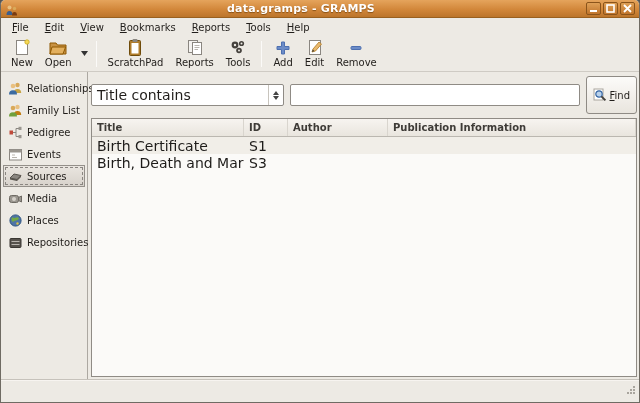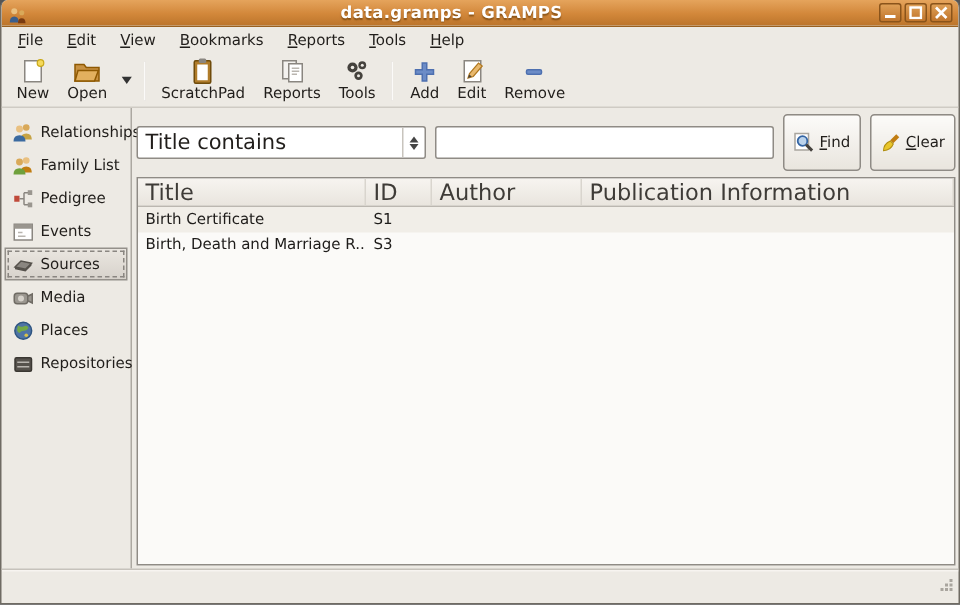--- a/index.html
+++ b/index.html
@@ -54,26 +54,26 @@
   .spin-up{width:0;height:0;border-left:3px solid transparent;border-right:3px solid transparent;border-bottom:4px solid #444;}
   .spin-dn{width:0;height:0;border-left:3px solid transparent;border-right:3px solid transparent;border-top:4px solid #444;}
   .entry{flex:1;height:22px;border:1px solid var(--panel_border,#8F8B85);border-radius:2px;background:#FFF;
     font-family:"DejaVu Sans", sans-serif;font-size:10px;padding:0 4px;color:#211E1B;}
   .fbtn{height:38px;display:flex;align-items:center;gap:3px;padding:0 6px;font-size:10px;color:#211E1B;
     background:linear-gradient(#FCFBF9,#E9E5DE);border:1px solid var(--panel_border,#8F8B85);border-radius:3px;white-space:nowrap;}
   
   .tableview{flex:1;border:1px solid var(--panel_border,#8F8B85);background:var(--row_bg,#FBFAF8);
     display:flex;flex-direction:column;min-height:0;overflow:hidden;}
   .thead{flex:0 0 18px;display:flex;background:linear-gradient(#F7F4F0,#E9E5DE);border-bottom:1px solid #BBB7B0;}
-  .th{display:flex;align-items:center;padding-left:5px;font-size:15px;color:#3E3B37;
-    border-right:1px solid #D9D5CE;white-space:nowrap;overflow:hidden;}
+  .th{display:flex;align-items:center;padding-left:5px;font-size:10px;color:#3E3B37;
+    border-right:1px solid #D9D5CE;white-space:nowrap;overflow:hidden;font-weight:bold;}
   .c0{width:152px;flex:0 0 152px;} .c1{width:44px;flex:0 0 44px;} .c2{width:100px;flex:0 0 100px;} .c3{flex:1;min-width:0;}
   .trow{flex:0 0 17px;display:flex;}
   .trow:nth-child(even){background:var(--row_alt,#F1EEE8);}
-  .td{display:flex;align-items:center;padding-left:5px;font-size:10px;color:#1E1C1A;white-space:nowrap;overflow:hidden;}
+  .td{display:flex;align-items:center;padding-left:5px;font-size:14px;color:#1E1C1A;white-space:nowrap;overflow:hidden;}
   
   .statusbar{flex:0 0 23px;border-top:1px solid #C6C2BB;box-shadow:inset 0 1px 0 #F7F4F0;position:relative;}
   .grip{position:absolute;right:3px;bottom:3px;}
 </style>
 </head>
 <body>
 
 <div class="window">
 
   <div class="titlebar">
@@ -310,27 +310,20 @@
           </span>
         </div>
         <input class="entry" value="" style="">
         <div class="fbtn">
           <svg width="14" height="14" viewBox="0 0 14 14">
             <rect x="1" y="1" width="9" height="11" fill="#FFF" stroke="#A9A59E"></rect>
             <circle cx="6" cy="6" r="3.2" fill="#BBD3EC" stroke="#3465A4" stroke-width="1.2"></circle>
             <path d="M8.4 8.4L12.4 12.4" stroke="#45423D" stroke-width="2"></path>
           </svg>
           <span><span class="mn">F</span><span>ind</span></span>
-        </div>
-        <div class="fbtn">
-          <svg width="14" height="14" viewBox="0 0 14 14">
-            <path d="M10.5 1.5l2 2-4 4-2-2z" fill="#C17D11"></path>
-            <path d="M2 12.5q0-4.5 4.5-6.5l2 2q-1.5 4-6.5 4.5z" fill="#E9C62B" stroke="#B08E12" stroke-width=".7"></path>
-          </svg>
-          <span><span class="mn">C</span><span>lear</span></span>
         </div>
       </div>
 
       <div class="tableview">
         <div class="thead">
           <div class="th c0">Title</div>
           <div class="th c1">ID</div>
           <div class="th c2">Author</div>
           <div class="th c3">Publication Information</div>
         </div>

